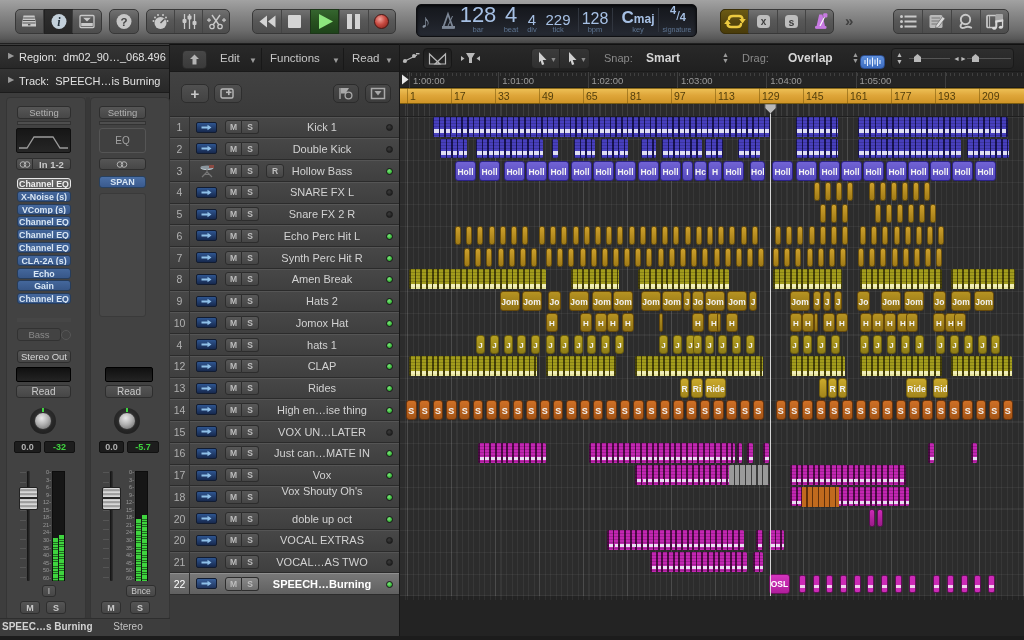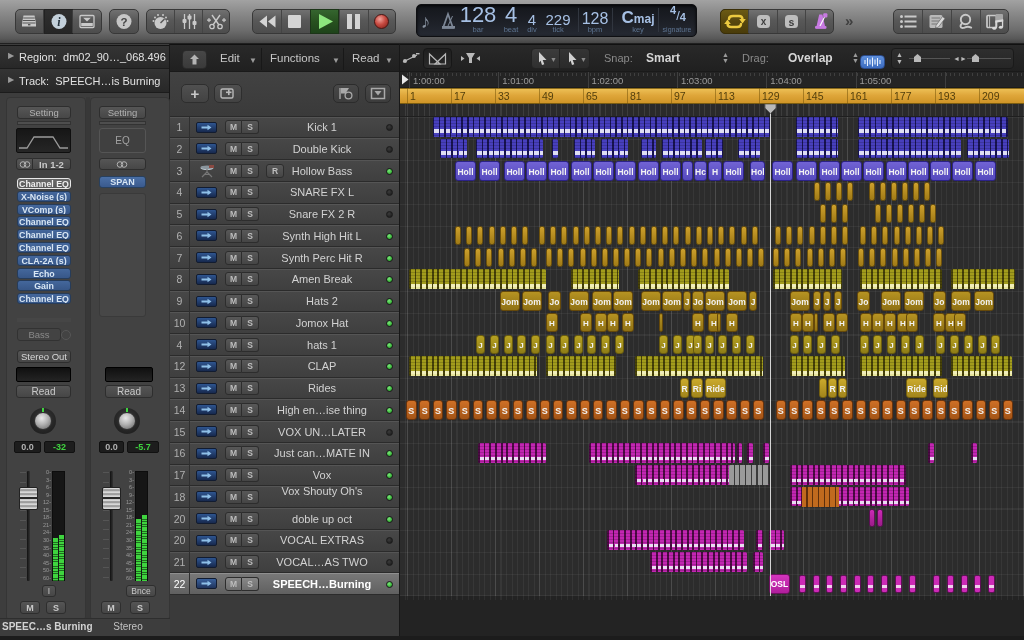--- a/index.html
+++ b/index.html
@@ -532,21 +532,21 @@
 <div style="left:386px;top:211.0px;width:7px;height:7px;background:radial-gradient(circle at 40% 35%,#3a3a3a,#222 70%);border-radius:50%;border:1px solid #1a1a1a;"></div>
 <div style="left:170px;top:225.25px;width:230px;height:21.75px;background:linear-gradient(#474747,#3f3f3f);border-bottom:1px solid #2b2b2b;border-top:1px solid #555;"></div>
 <div style="left:170px;top:225.25px;width:20px;height:21.75px;border-right:1px solid #2f2f2f;"></div>
 <div style="left:170px;top:229.75px;width:19px;height:12px;color:#b0b0b0;font-size:10.5px;text-align:center;">6</div>
 <div style="left:196px;top:230.2px;width:21px;height:11px;background:linear-gradient(#2e5590,#17294e);border:1px solid #121c30;border-radius:2px;"></div>
 <svg style="left:201px;top:232.2px" width="11" height="7" viewBox="0 0 11 7">
     <path d="M0.5 2.6 L6.5 2.6 L6.5 0.7 L10.5 3.5 L6.5 6.3 L6.5 4.4 L0.5 4.4 Z" fill="#8fc0e8"></path>
   </svg>
 <div style="left:225px;top:228.8px;width:17px;height:14px;background:linear-gradient(#585858,#454545);border:1px solid #2d2d2d;border-radius:3px 0 0 3px;color:#bdbdbd;font-size:8.5px;font-weight:bold;text-align:center;line-height:13px;">M</div>
 <div style="left:242px;top:228.8px;width:17px;height:14px;background:linear-gradient(#585858,#454545);border:1px solid #2d2d2d;border-left:none;border-radius:0 3px 3px 0;color:#bdbdbd;font-size:8.5px;font-weight:bold;text-align:center;line-height:13px;">S</div>
-<div style="left:258px;top:229.8px;width:128px;height:13px;color:#d2d2d2;font-size:11px;font-weight:normal;white-space:nowrap;text-align:center;">Synth High Hit L</div>
+<div style="left:258px;top:229.8px;width:128px;height:13px;color:#d2d2d2;font-size:11px;font-weight:normal;white-space:nowrap;text-align:center;">Echo Perc Hit L</div>
 <div style="left:386px;top:232.8px;width:7px;height:7px;background:radial-gradient(circle at 40% 35%,#7ce87c,#3db83d 60%,#1e7a1e);border-radius:50%;border:1px solid #1a1a1a;"></div>
 <div style="left:170px;top:247.0px;width:230px;height:21.75px;background:linear-gradient(#474747,#3f3f3f);border-bottom:1px solid #2b2b2b;border-top:1px solid #555;"></div>
 <div style="left:170px;top:247.0px;width:20px;height:21.75px;border-right:1px solid #2f2f2f;"></div>
 <div style="left:170px;top:251.5px;width:19px;height:12px;color:#b0b0b0;font-size:10.5px;text-align:center;">7</div>
 <div style="left:196px;top:252.0px;width:21px;height:11px;background:linear-gradient(#2e5590,#17294e);border:1px solid #121c30;border-radius:2px;"></div>
 <svg style="left:201px;top:254.0px" width="11" height="7" viewBox="0 0 11 7">
     <path d="M0.5 2.6 L6.5 2.6 L6.5 0.7 L10.5 3.5 L6.5 6.3 L6.5 4.4 L0.5 4.4 Z" fill="#8fc0e8"></path>
   </svg>
 <div style="left:225px;top:250.5px;width:17px;height:14px;background:linear-gradient(#585858,#454545);border:1px solid #2d2d2d;border-radius:3px 0 0 3px;color:#bdbdbd;font-size:8.5px;font-weight:bold;text-align:center;line-height:13px;">M</div>
 <div style="left:242px;top:250.5px;width:17px;height:14px;background:linear-gradient(#585858,#454545);border:1px solid #2d2d2d;border-left:none;border-radius:0 3px 3px 0;color:#bdbdbd;font-size:8.5px;font-weight:bold;text-align:center;line-height:13px;">S</div>

